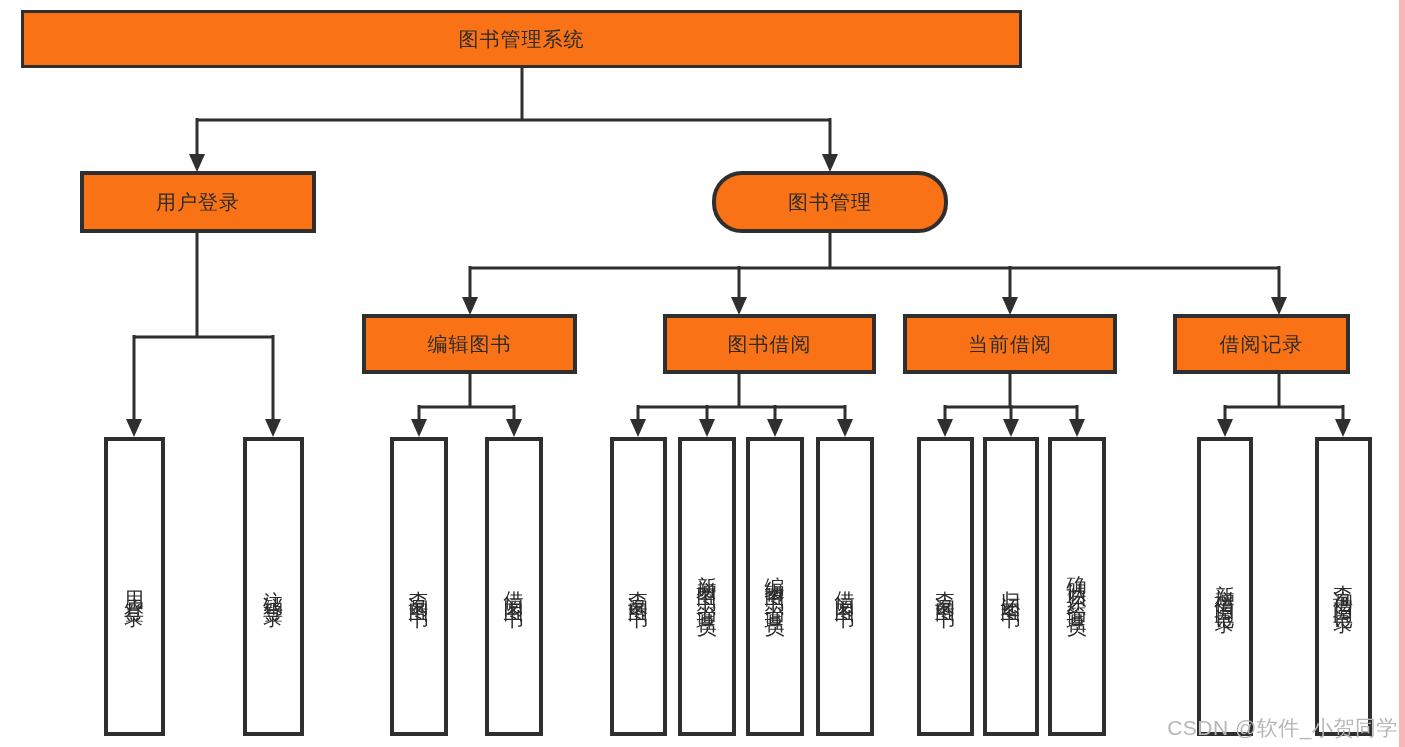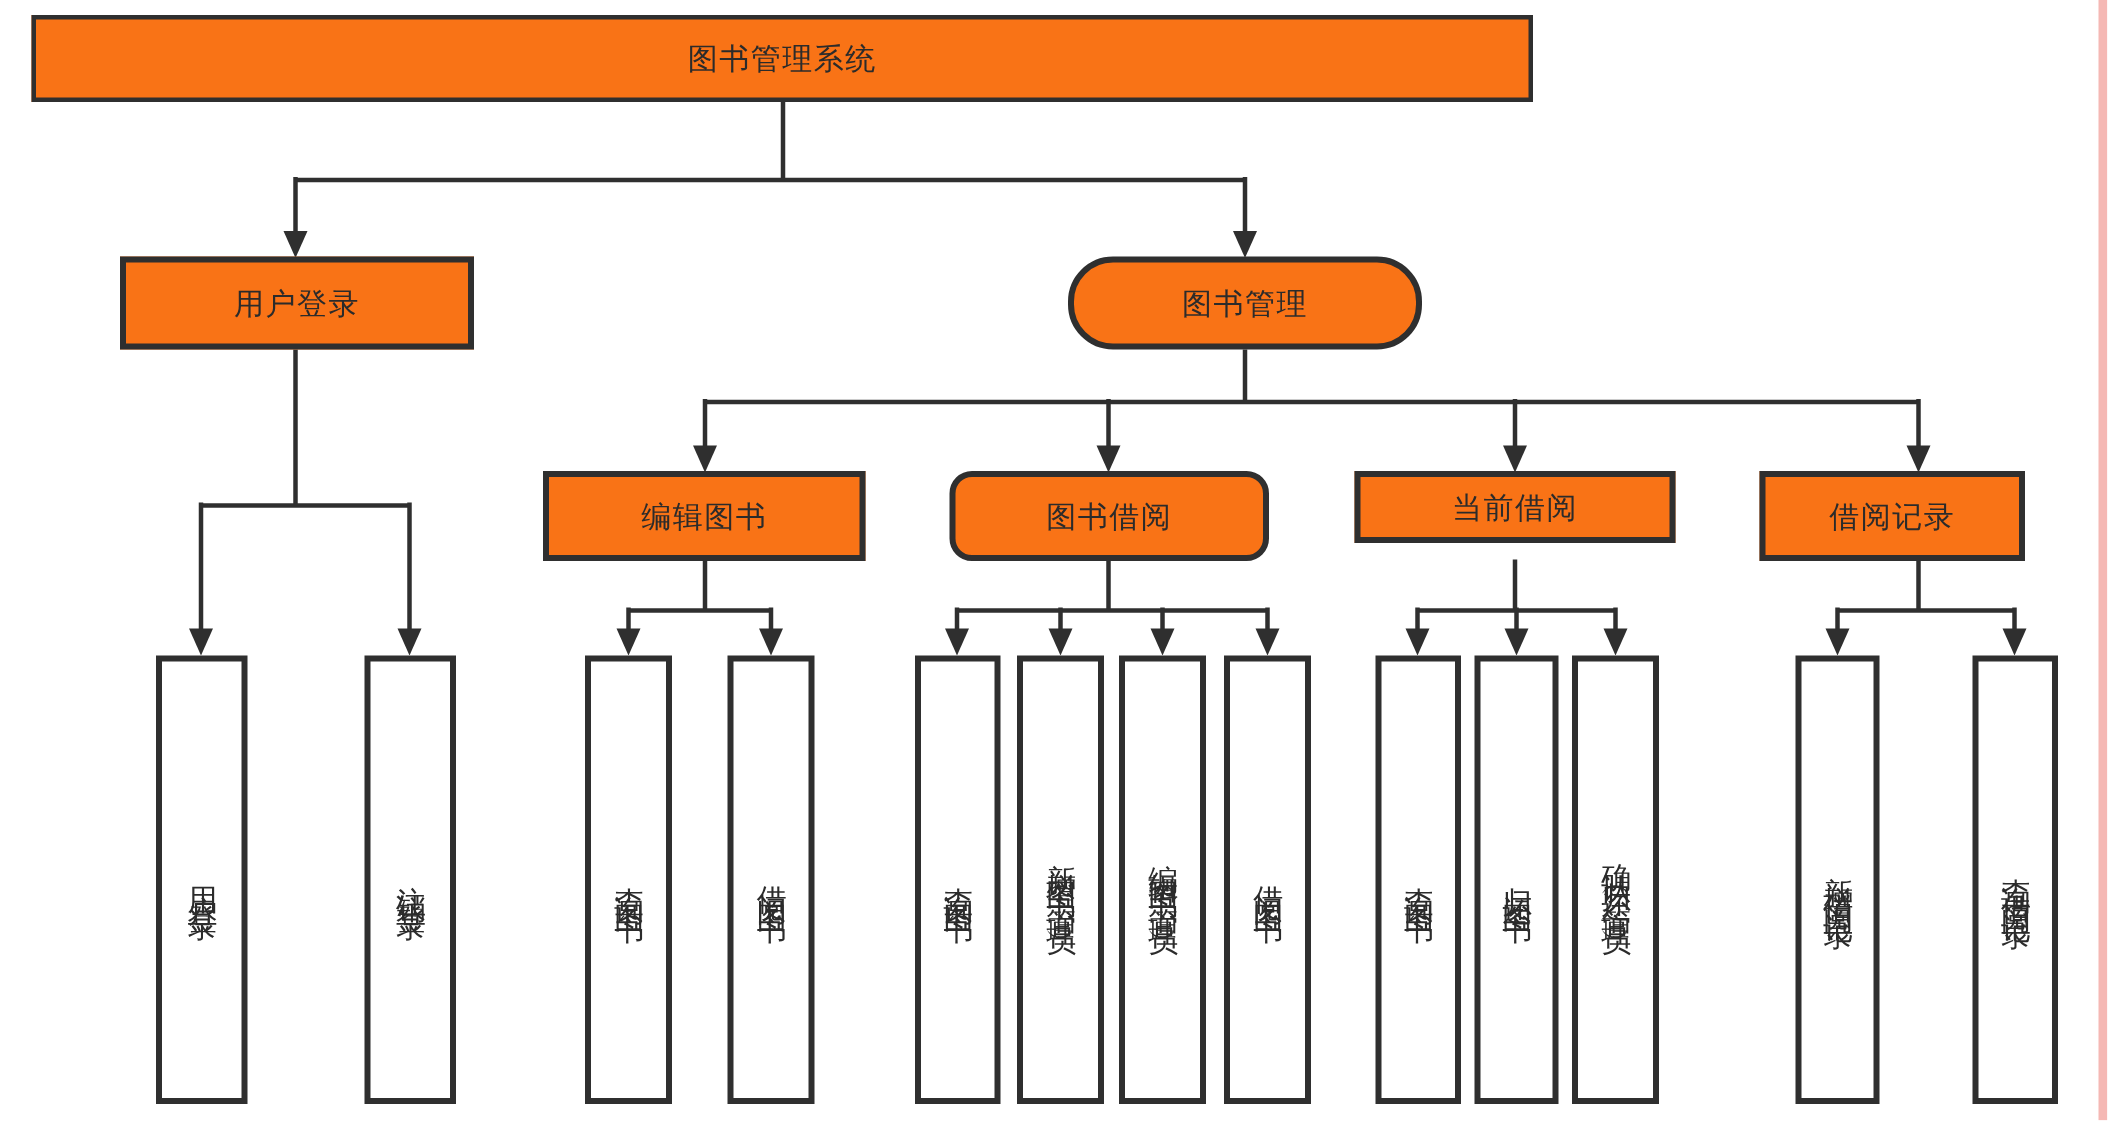--- a/index.html
+++ b/index.html
@@ -145,24 +145,24 @@
   <div class="node lvl23" style="left:80px;top:171px;width:236px;height:62px;">
     <span>用户登录</span>
   </div>
   <div class="node lvl23" style="left:712px;top:171px;width:236px;height:62px;border-radius:30px;">
     <span>图书管理</span>
   </div>
 
   <div class="node lvl23" style="left:362px;top:314px;width:215px;height:60px;">
     <span>编辑图书</span>
   </div>
-  <div class="node lvl23" style="left:633px;top:314px;width:213px;height:60px;border-radius:15px;">
+  <div class="node lvl23" style="left:663px;top:314px;width:213px;height:60px;">
     <span>图书借阅</span>
   </div>
-  <div class="node lvl23" style="left:903px;top:314px;width:214px;height:48px;">
+  <div class="node lvl23" style="left:903px;top:314px;width:214px;height:60px;">
     <span>当前借阅</span>
   </div>
   <div class="node lvl23" style="left:1173px;top:314px;width:177px;height:60px;">
     <span>借阅记录</span>
   </div>
 
   <div class="leaf" style="left:104px;width:61px;">
     <span>用户登录</span>
   </div>
   <div class="leaf" style="left:243px;width:61px;">
@@ -199,15 +199,16 @@
     <span>确认归还（管理员）</span>
   </div>
 
   <div class="leaf" style="left:1197px;width:56px;">
     <span>新增借阅记录</span>
   </div>
   <div class="leaf" style="left:1315px;width:57px;">
     <span>查询借阅记录</span>
   </div>
 
+  <div id="watermark">CSDN @软件_小贺同学</div>
   <div id="edge-strip"></div>
 
 </div>
 
 </body></html>

